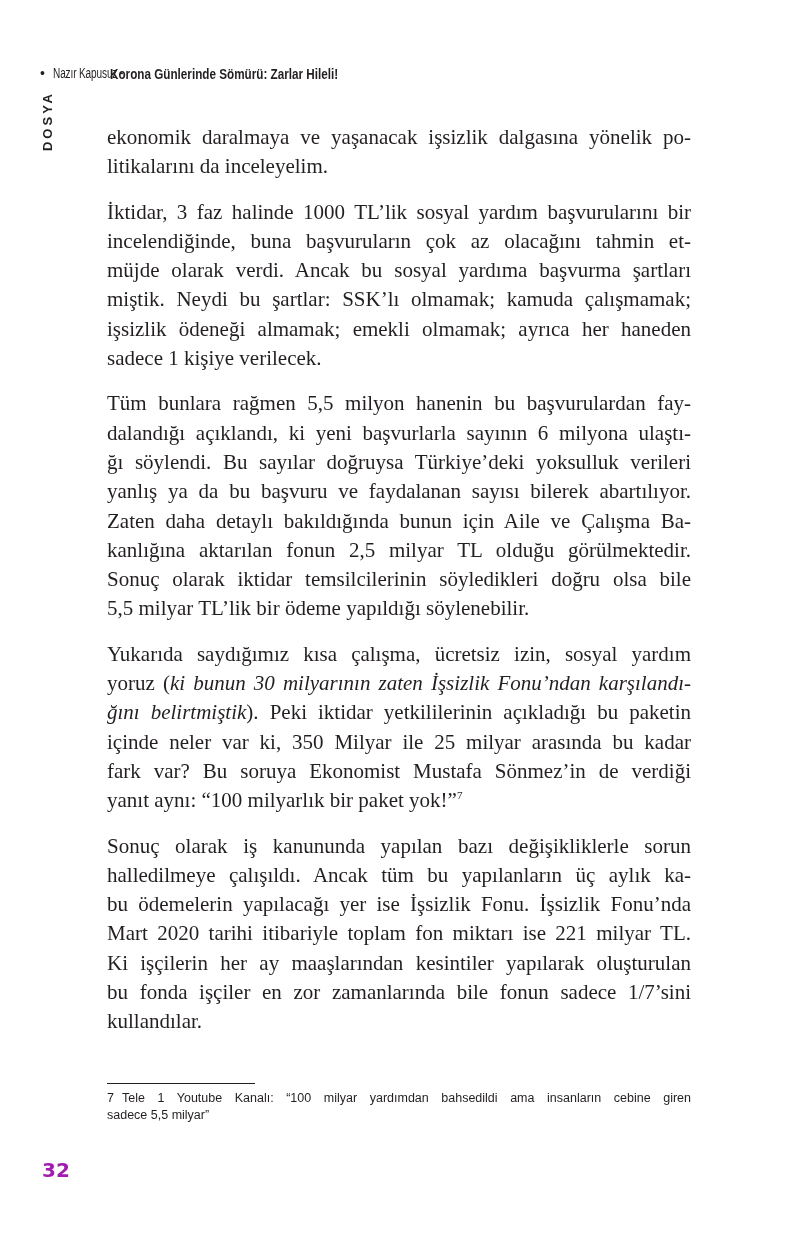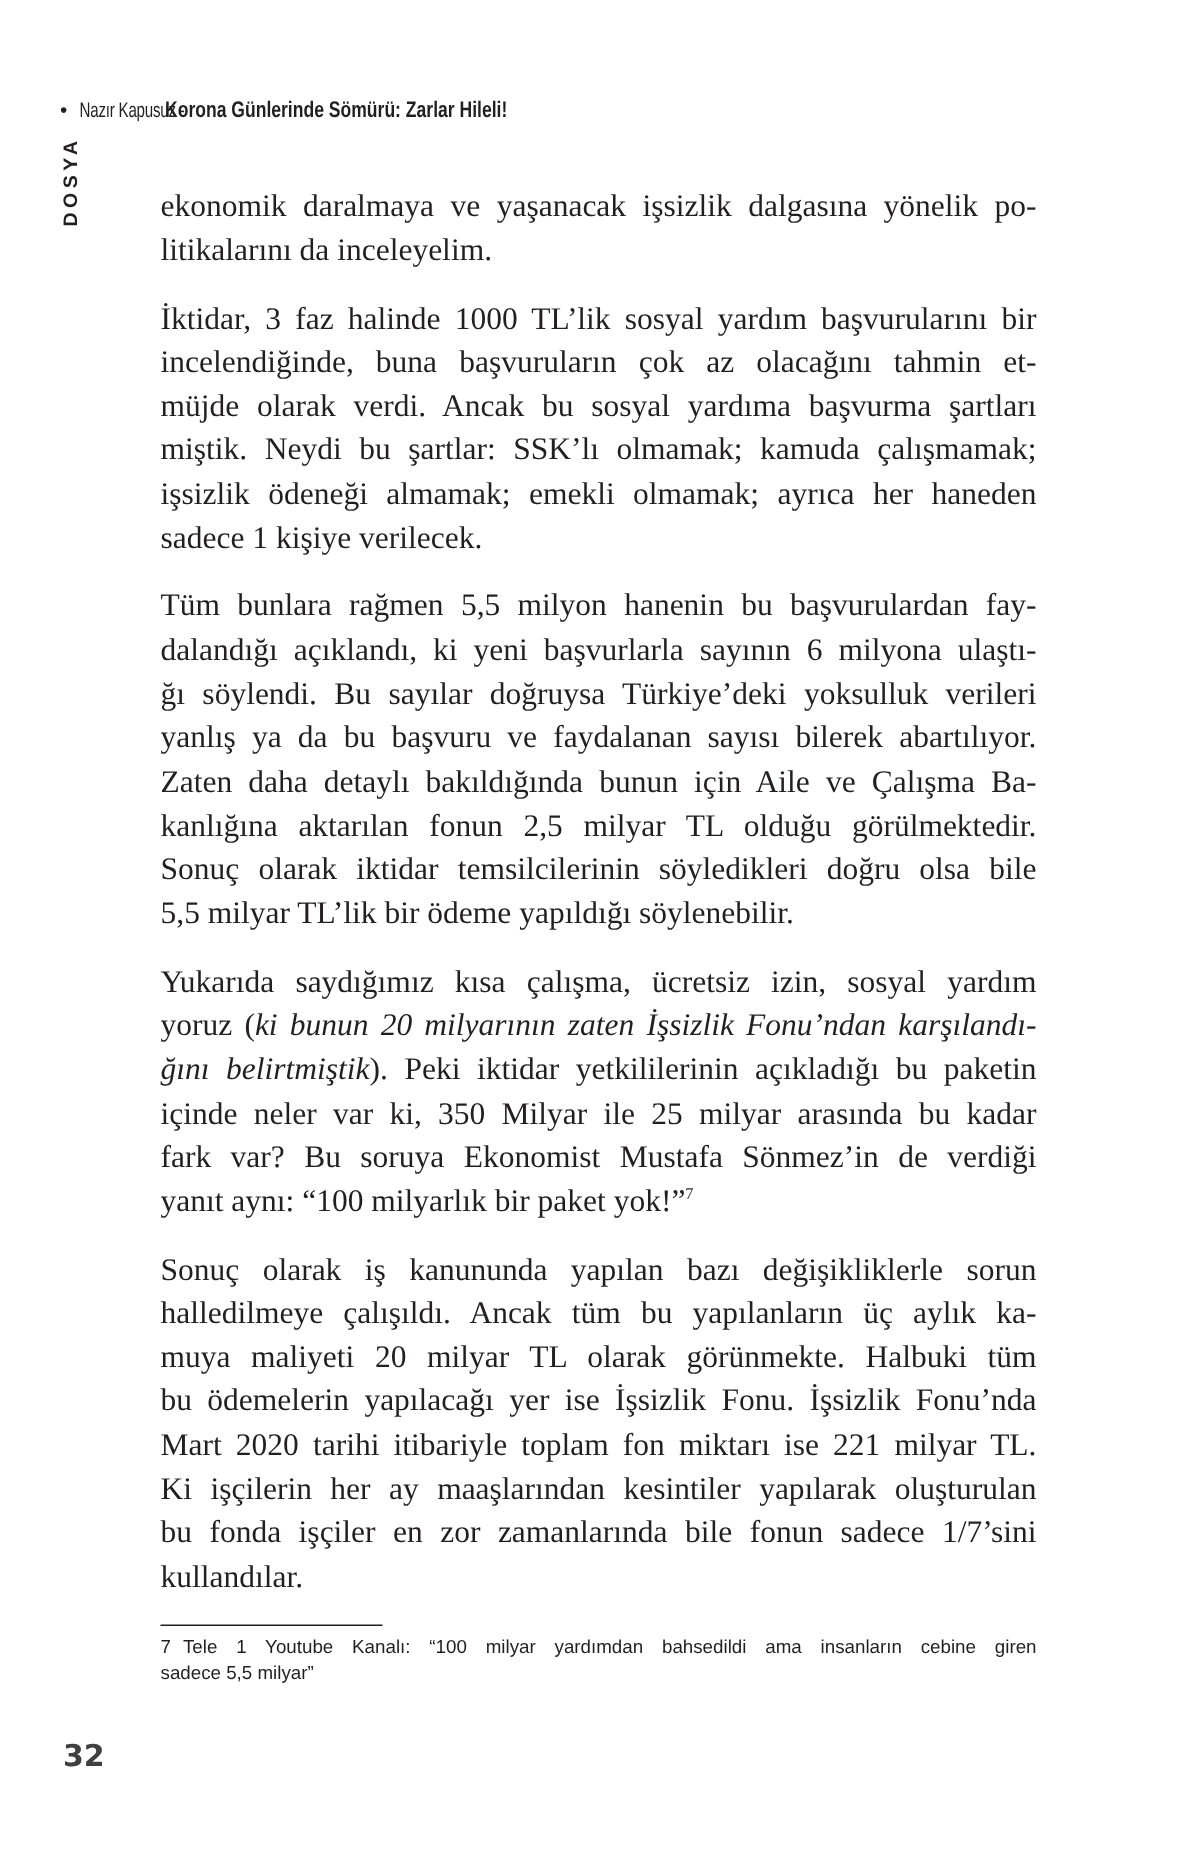--- a/index.html
+++ b/index.html
@@ -37,21 +37,21 @@
   .footnote {
     position: absolute; left: 107px; top: 1090px; width: 584px;
     font-family: "Liberation Sans", sans-serif; font-size: 12.5px; line-height: 17px; text-align: justify;
   }
   .footnote .line { display: block; text-align: justify; text-align-last: justify; }
   .footnote .line.last { text-align-last: left; }
   .footnote .num { margin-right: 8px; }
 
   .page-number {
     position: absolute; left: 42px; top: 1158px;
-    font-family: "DejaVu Sans", sans-serif; font-size: 20px; font-weight: bold; color: #404040;
+    font-family: "DejaVu Sans", sans-serif; font-size: 20px; font-weight: bold; color: #a21caf;
   }
 </style>
 </head>
 <body>
 
 <div class="header">
   <span class="bullet">•</span>
   <span class="author">Nazır Kapusuz -</span>
   <span class="title">Korona Günlerinde Sömürü: Zarlar Hileli!</span>
 </div>
@@ -78,30 +78,29 @@
     <span class="line">dalandığı açıklandı, ki yeni başvurlarla sayının 6 milyona ulaştı-</span>
     <span class="line">ğı söylendi. Bu sayılar doğruysa Türkiye’deki yoksulluk verileri</span>
     <span class="line">yanlış ya da bu başvuru ve faydalanan sayısı bilerek abartılıyor.</span>
     <span class="line">Zaten daha detaylı bakıldığında bunun için Aile ve Çalışma Ba-</span>
     <span class="line">kanlığına aktarılan fonun 2,5 milyar TL olduğu görülmektedir.</span>
     <span class="line">Sonuç olarak iktidar temsilcilerinin söyledikleri doğru olsa bile</span>
     <span class="line last">5,5 milyar TL’lik bir ödeme yapıldığı söylenebilir.</span>
   </p>
   <p>
     <span class="line">Yukarıda saydığımız kısa çalışma, ücretsiz izin, sosyal yardım</span>
-    <span class="line"><span>yoruz (</span><em>ki bunun 20 milyarının zaten İşsizlik Fonu’ndan karşılandı-</em></span>
+    <span class="line"><span>yoruz (</span><em>ki bunun 30 milyarının zaten İşsizlik Fonu’ndan karşılandı-</em></span>
     <span class="line"><em>ğını belirtmiştik</em><span>). Peki iktidar yetkililerinin açıkladığı bu paketin</span></span>
     <span class="line">içinde neler var ki, 350 Milyar ile 25 milyar arasında bu kadar</span>
     <span class="line">fark var? Bu soruya Ekonomist Mustafa Sönmez’in de verdiği</span>
     <span class="line last"><span>yanıt aynı: “100 milyarlık bir paket yok!”</span><sup>7</sup></span>
   </p>
   <p>
     <span class="line">Sonuç olarak iş kanununda yapılan bazı değişikliklerle sorun</span>
     <span class="line">halledilmeye çalışıldı. Ancak tüm bu yapılanların üç aylık ka-</span>
-    <span class="line">muya maliyeti 20 milyar TL olarak görünmekte. Halbuki tüm</span>
     <span class="line">bu ödemelerin yapılacağı yer ise İşsizlik Fonu. İşsizlik Fonu’nda</span>
     <span class="line">Mart 2020 tarihi itibariyle toplam fon miktarı ise 221 milyar TL.</span>
     <span class="line">Ki işçilerin her ay maaşlarından kesintiler yapılarak oluşturulan</span>
     <span class="line">bu fonda işçiler en zor zamanlarında bile fonun sadece 1/7’sini</span>
     <span class="line last">kullandılar.</span>
   </p>
 </div>
 
 <div class="footnote-rule"></div>
 <div class="footnote">

